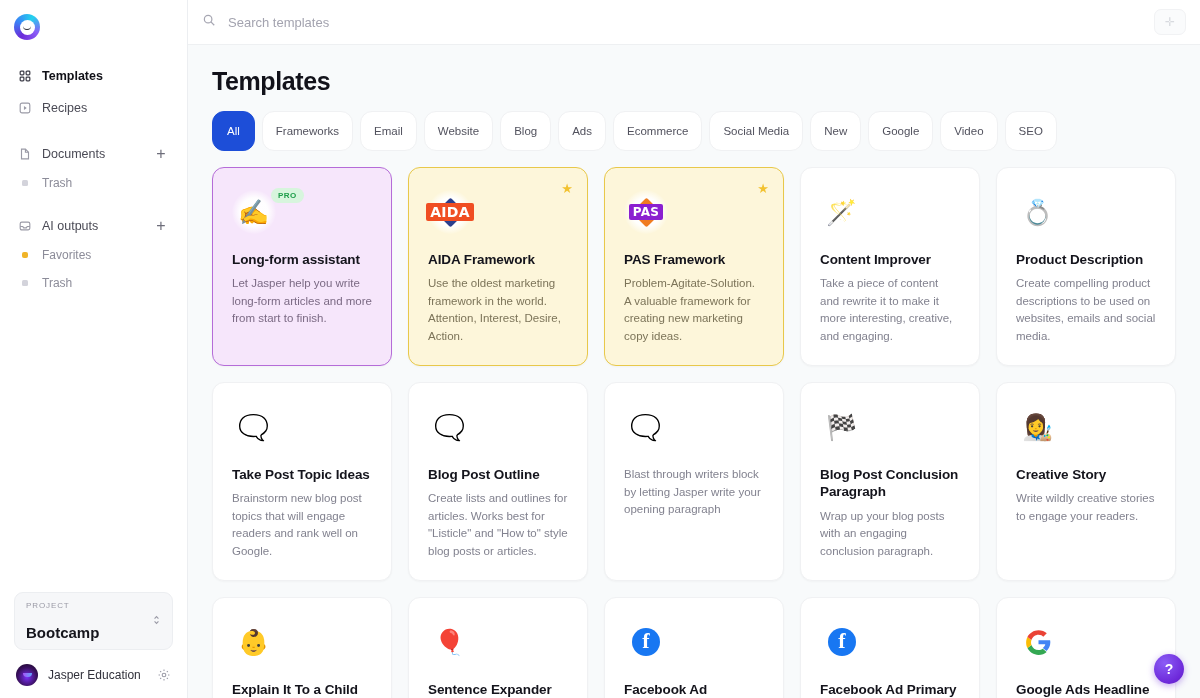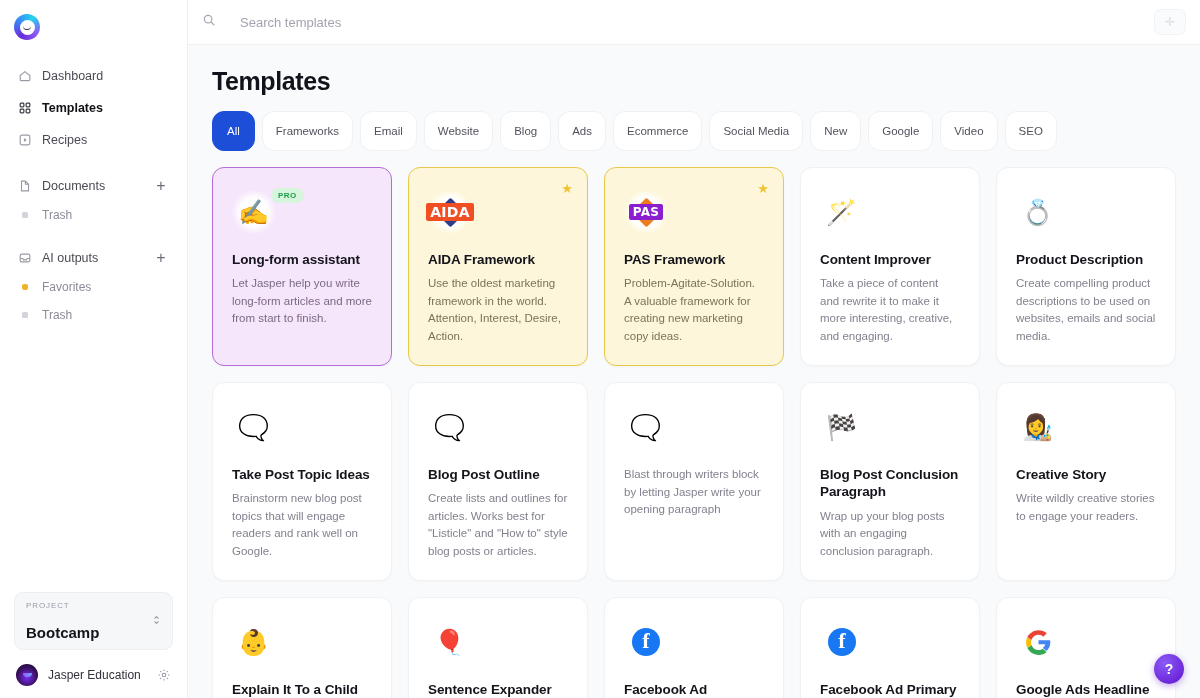--- a/index.html
+++ b/index.html
@@ -103,21 +103,21 @@
   .gear { color: #9a9aa6; cursor: pointer; display:flex; }
 
   
   .main { flex: 1; height: 698px; display: flex; flex-direction: column; min-width: 0; }
   .topbar {
     height: 45px; flex: 0 0 45px; background: #ffffff;
     border-bottom: 1px solid #eef0f2;
     display: flex; align-items: center; padding: 0 14px 0 14px; gap: 10px;
   }
   .search {
-    display: flex; align-items: center; gap: 24px; flex: 1; height: 30px;
+    display: flex; align-items: center; gap: 12px; flex: 1; height: 30px;
     cursor: text;
   }
   .search svg { color: #a6a6b2; flex: 0 0 14px; }
   .search input {
     border: none; outline: none; background: transparent;
     font-size: 13px; font-family: inherit; color: #33333d; width: 100%;
   }
   .search input::placeholder { color: #a3a3af; }
   .spark-btn {
     width: 32px; height: 26px; border-radius: 7px;
@@ -240,28 +240,20 @@
   <aside class="sidebar">
 
     <div class="logo-wrap">
       <div class="logo">
         <span class="face"></span>
       </div>
     </div>
 
     <nav class="nav">
 
-      <div class="nav-item">
-        <span class="nav-ico">
-          <svg width="14" height="14" viewBox="0 0 16 16" fill="none" stroke="currentColor" stroke-width="1.3">
-            <path d="M2.5 7.5 8 3l5.5 4.5v4.8a1 1 0 0 1-1 1h-9a1 1 0 0 1-1-1z"></path>
-          </svg>
-        </span>
-        <span>Dashboard</span>
-      </div>
 
       <div class="nav-item active">
         <span class="nav-ico">
           <svg width="14" height="14" viewBox="0 0 16 16" fill="none" stroke="#3d3d48" stroke-width="1.4">
             <rect x="2.5" y="2.5" width="4.2" height="4.2" rx="1"></rect>
             <rect x="9.3" y="2.5" width="4.2" height="4.2" rx="1"></rect>
             <rect x="2.5" y="9.3" width="4.2" height="4.2" rx="1"></rect>
             <rect x="9.3" y="9.3" width="4.2" height="4.2" rx="1"></rect>
           </svg>
         </span>

